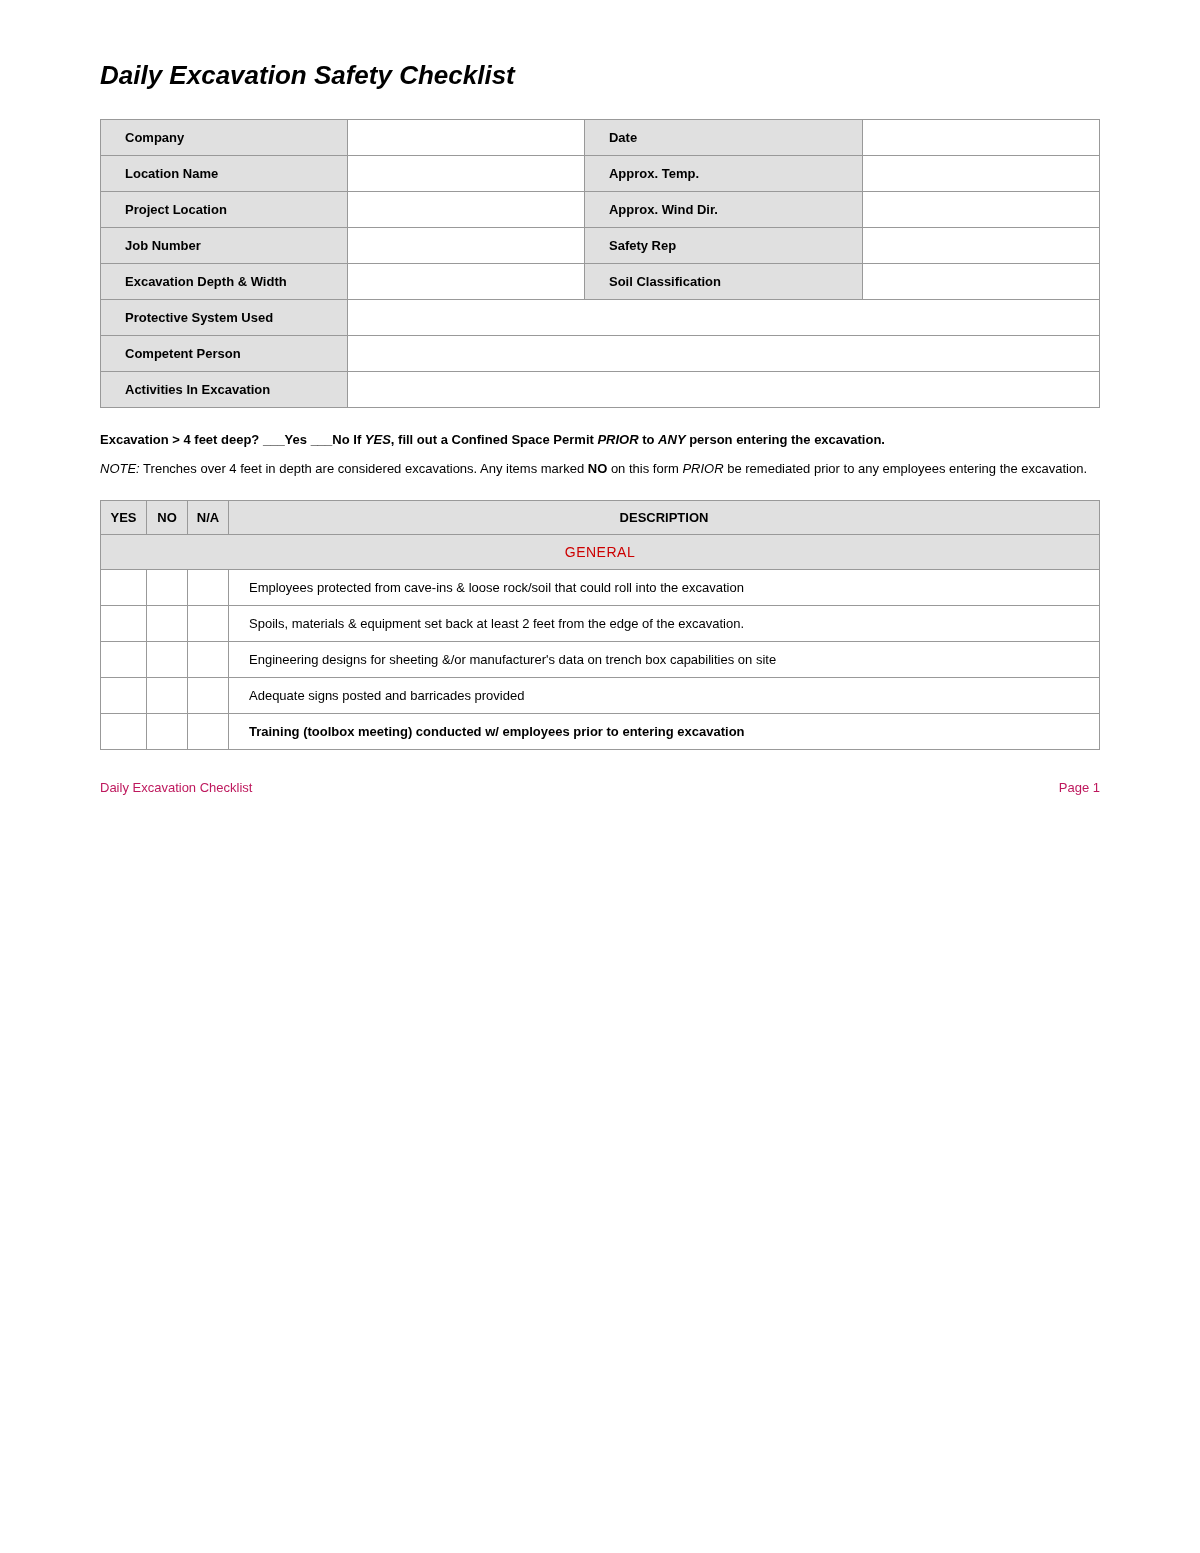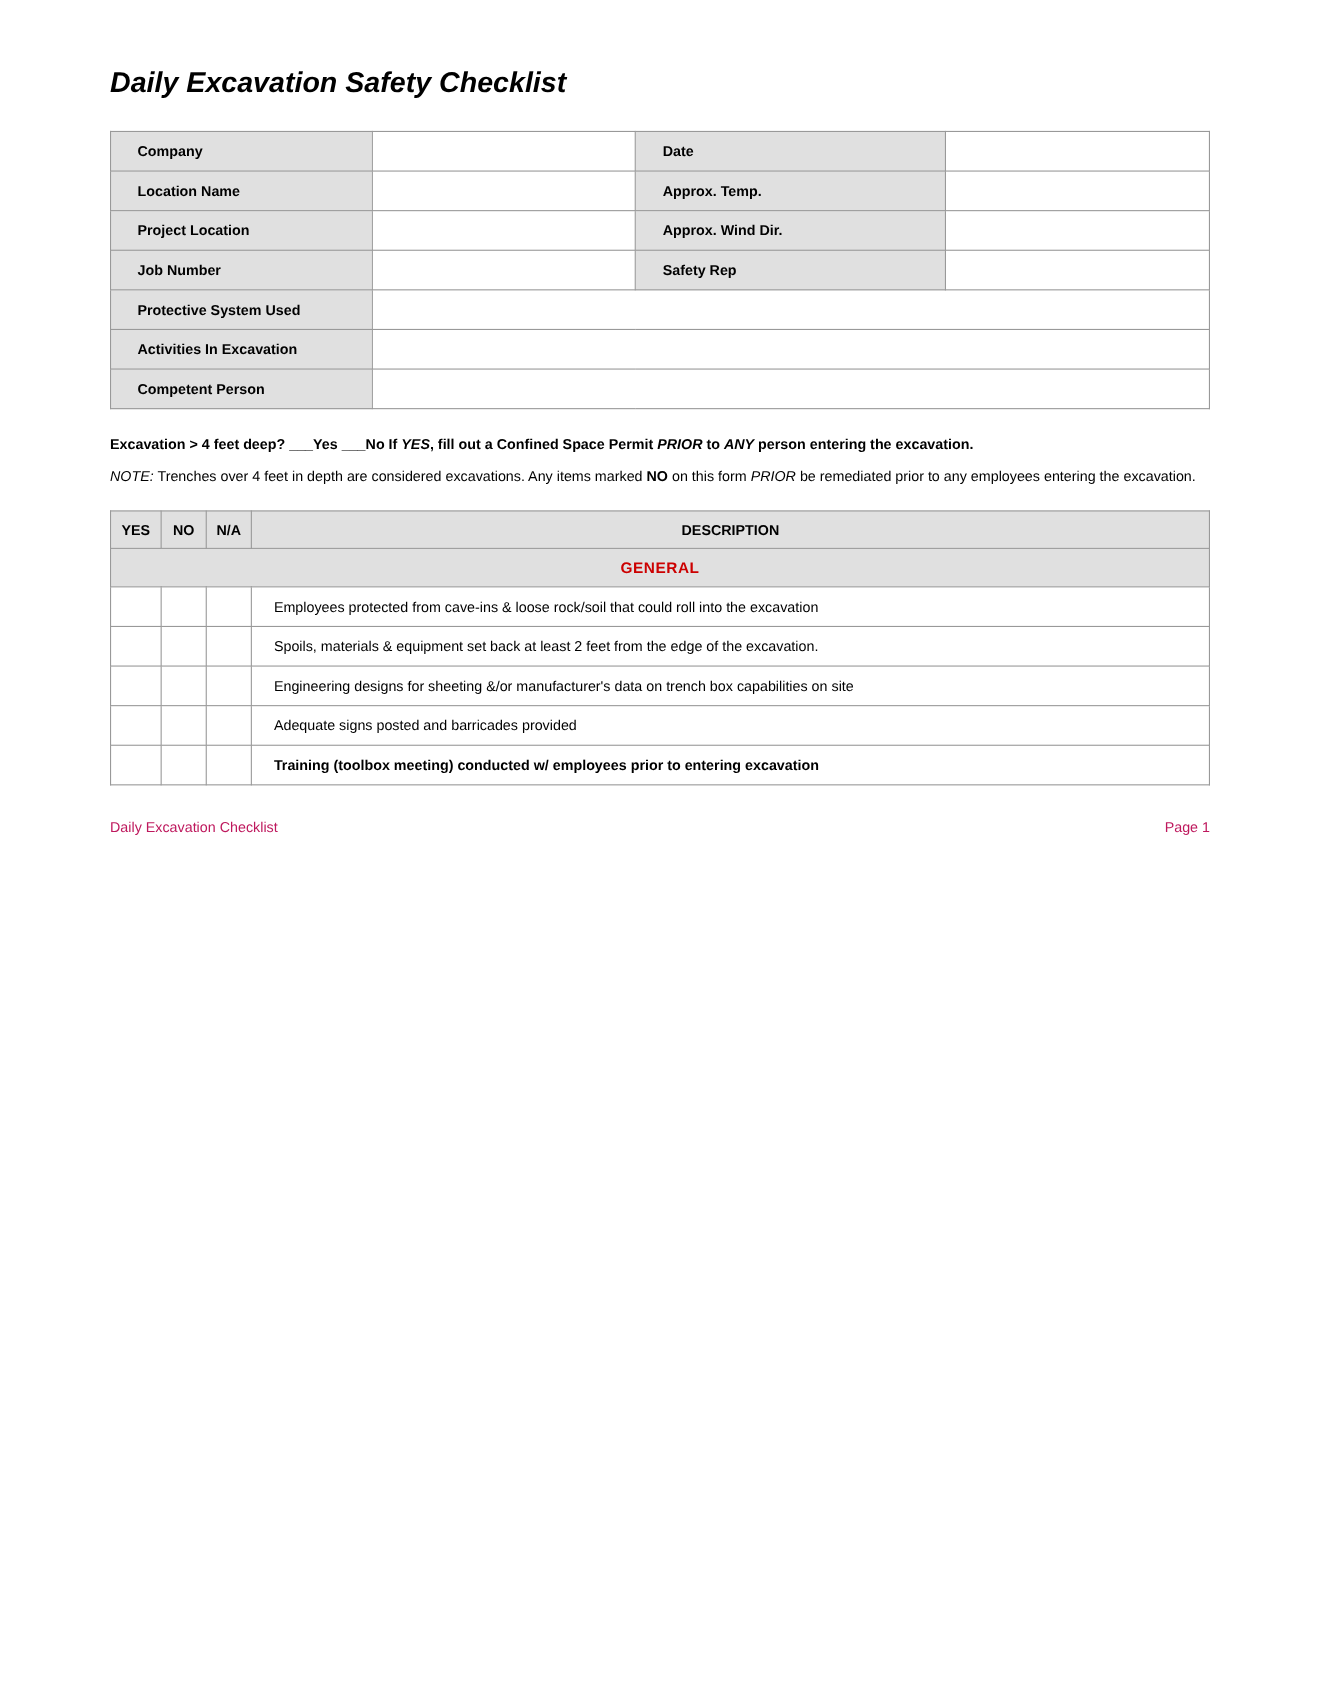--- a/index.html
+++ b/index.html
@@ -76,21 +76,21 @@
       padding: 10px 20px;
       vertical-align: middle;
     }
     .checklist-table .col-yes { width: 46px; text-align: center; }
     .checklist-table .col-no { width: 40px; text-align: center; }
     .checklist-table .col-na { width: 40px; text-align: center; }
     .checklist-table .col-desc { }
     .section-header-row td {
       background: #e0e0e0;
       text-align: center;
-      font-weight: bold;
+      font-weight: normal;
       color: #cc0000;
       font-size: 14px;
       letter-spacing: 0.5px;
       padding: 9px 8px;
     }
     .checklist-table .desc-bold {
       font-weight: bold;
     }
     
     .page-footer {
@@ -131,33 +131,39 @@
       <td class="value-cell"></td>
     </tr>
 
     <tr>
       <td class="label-cell">Job Number</td>
       <td class="value-cell"></td>
       <td class="label-cell">Safety Rep</td>
       <td class="value-cell"></td>
     </tr>
 
+    <tr>
+      <td class="label-cell">Excavation Depth &amp; Width</td>
+      <td class="value-cell"></td>
+      <td class="label-cell">Soil Classification</td>
+      <td class="value-cell"></td>
+    </tr>
 
     <tr>
       <td class="label-cell">Protective System Used</td>
       <td colspan="3" class="full-value-cell"></td>
     </tr>
 
     <tr>
+      <td class="label-cell">Competent Person</td>
+      <td colspan="3" class="full-value-cell"></td>
+    </tr>
+
+    <tr>
       <td class="label-cell">Activities In Excavation</td>
-      <td colspan="3" class="full-value-cell"></td>
-    </tr>
-
-    <tr>
-      <td class="label-cell">Competent Person</td>
       <td colspan="3" class="full-value-cell"></td>
     </tr>
   </tbody>
 </table>
 
 <div class="notice-section">
   <p class="bold-notice">
     <span>Excavation &gt; 4 feet deep? ___Yes ___No If <em>YES</em>, fill out a Confined Space Permit <em>PRIOR</em> to <em>ANY</em> person entering the excavation.</span>
   </p>
   <p>

